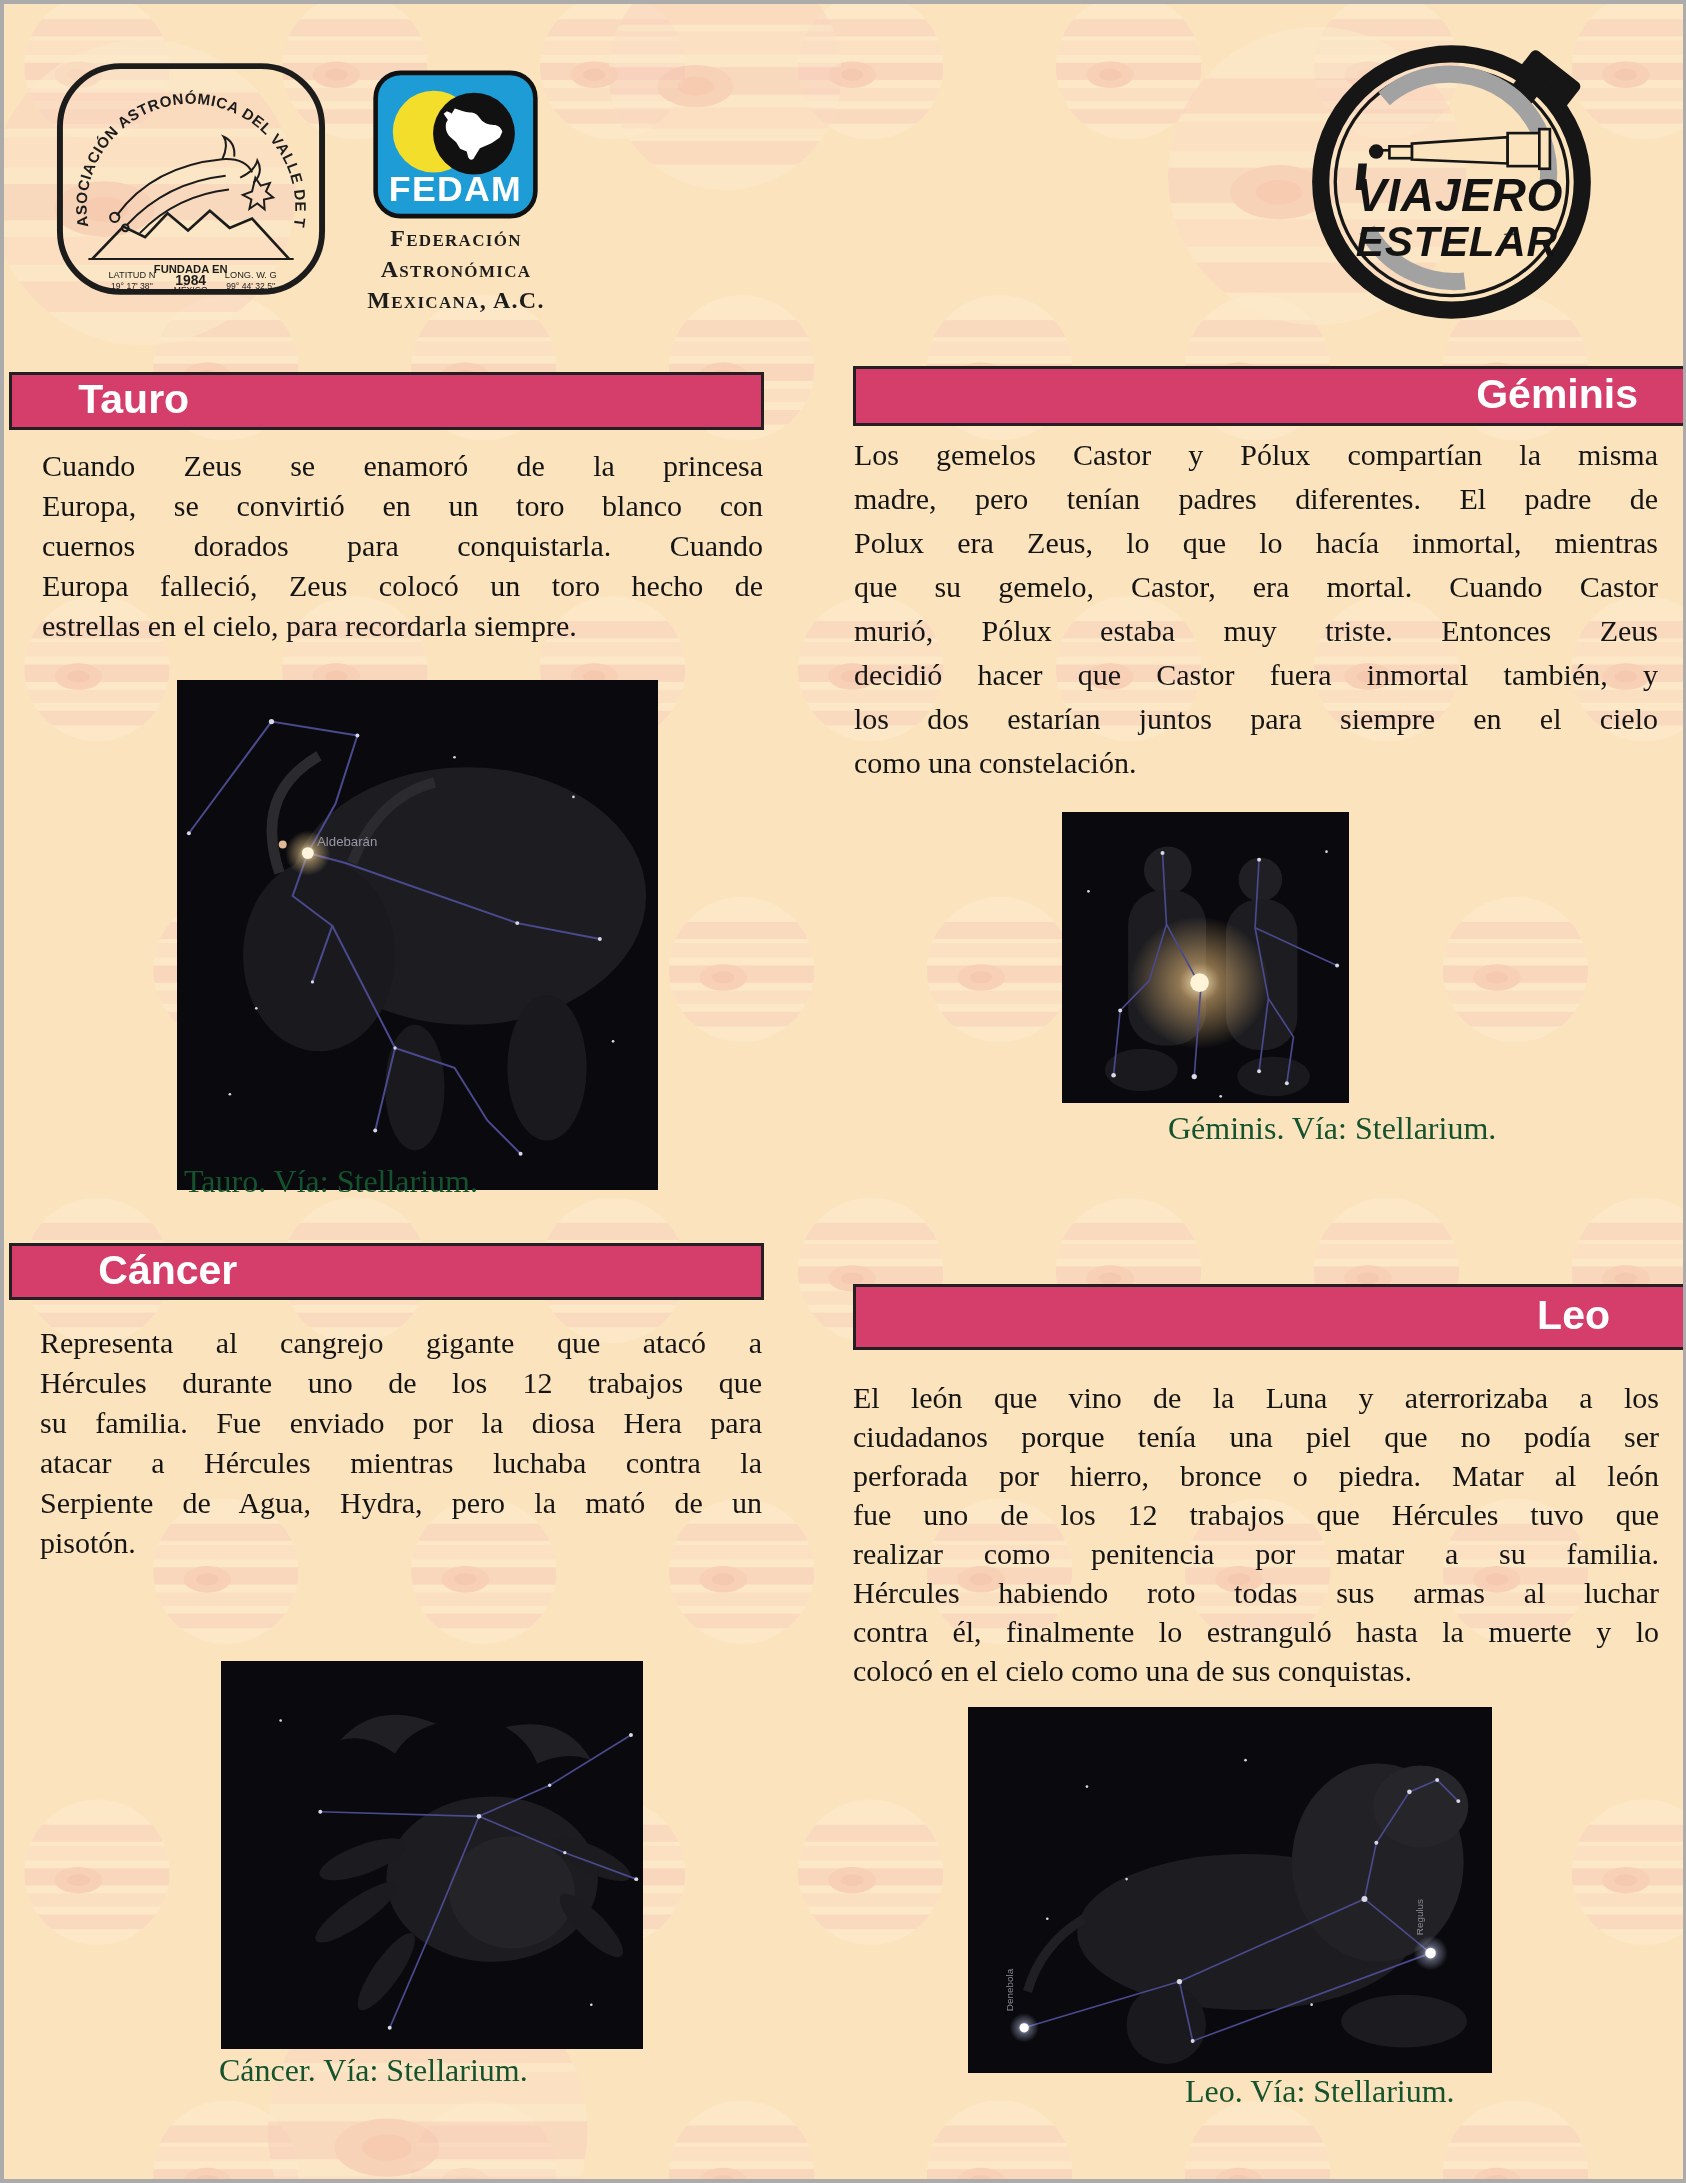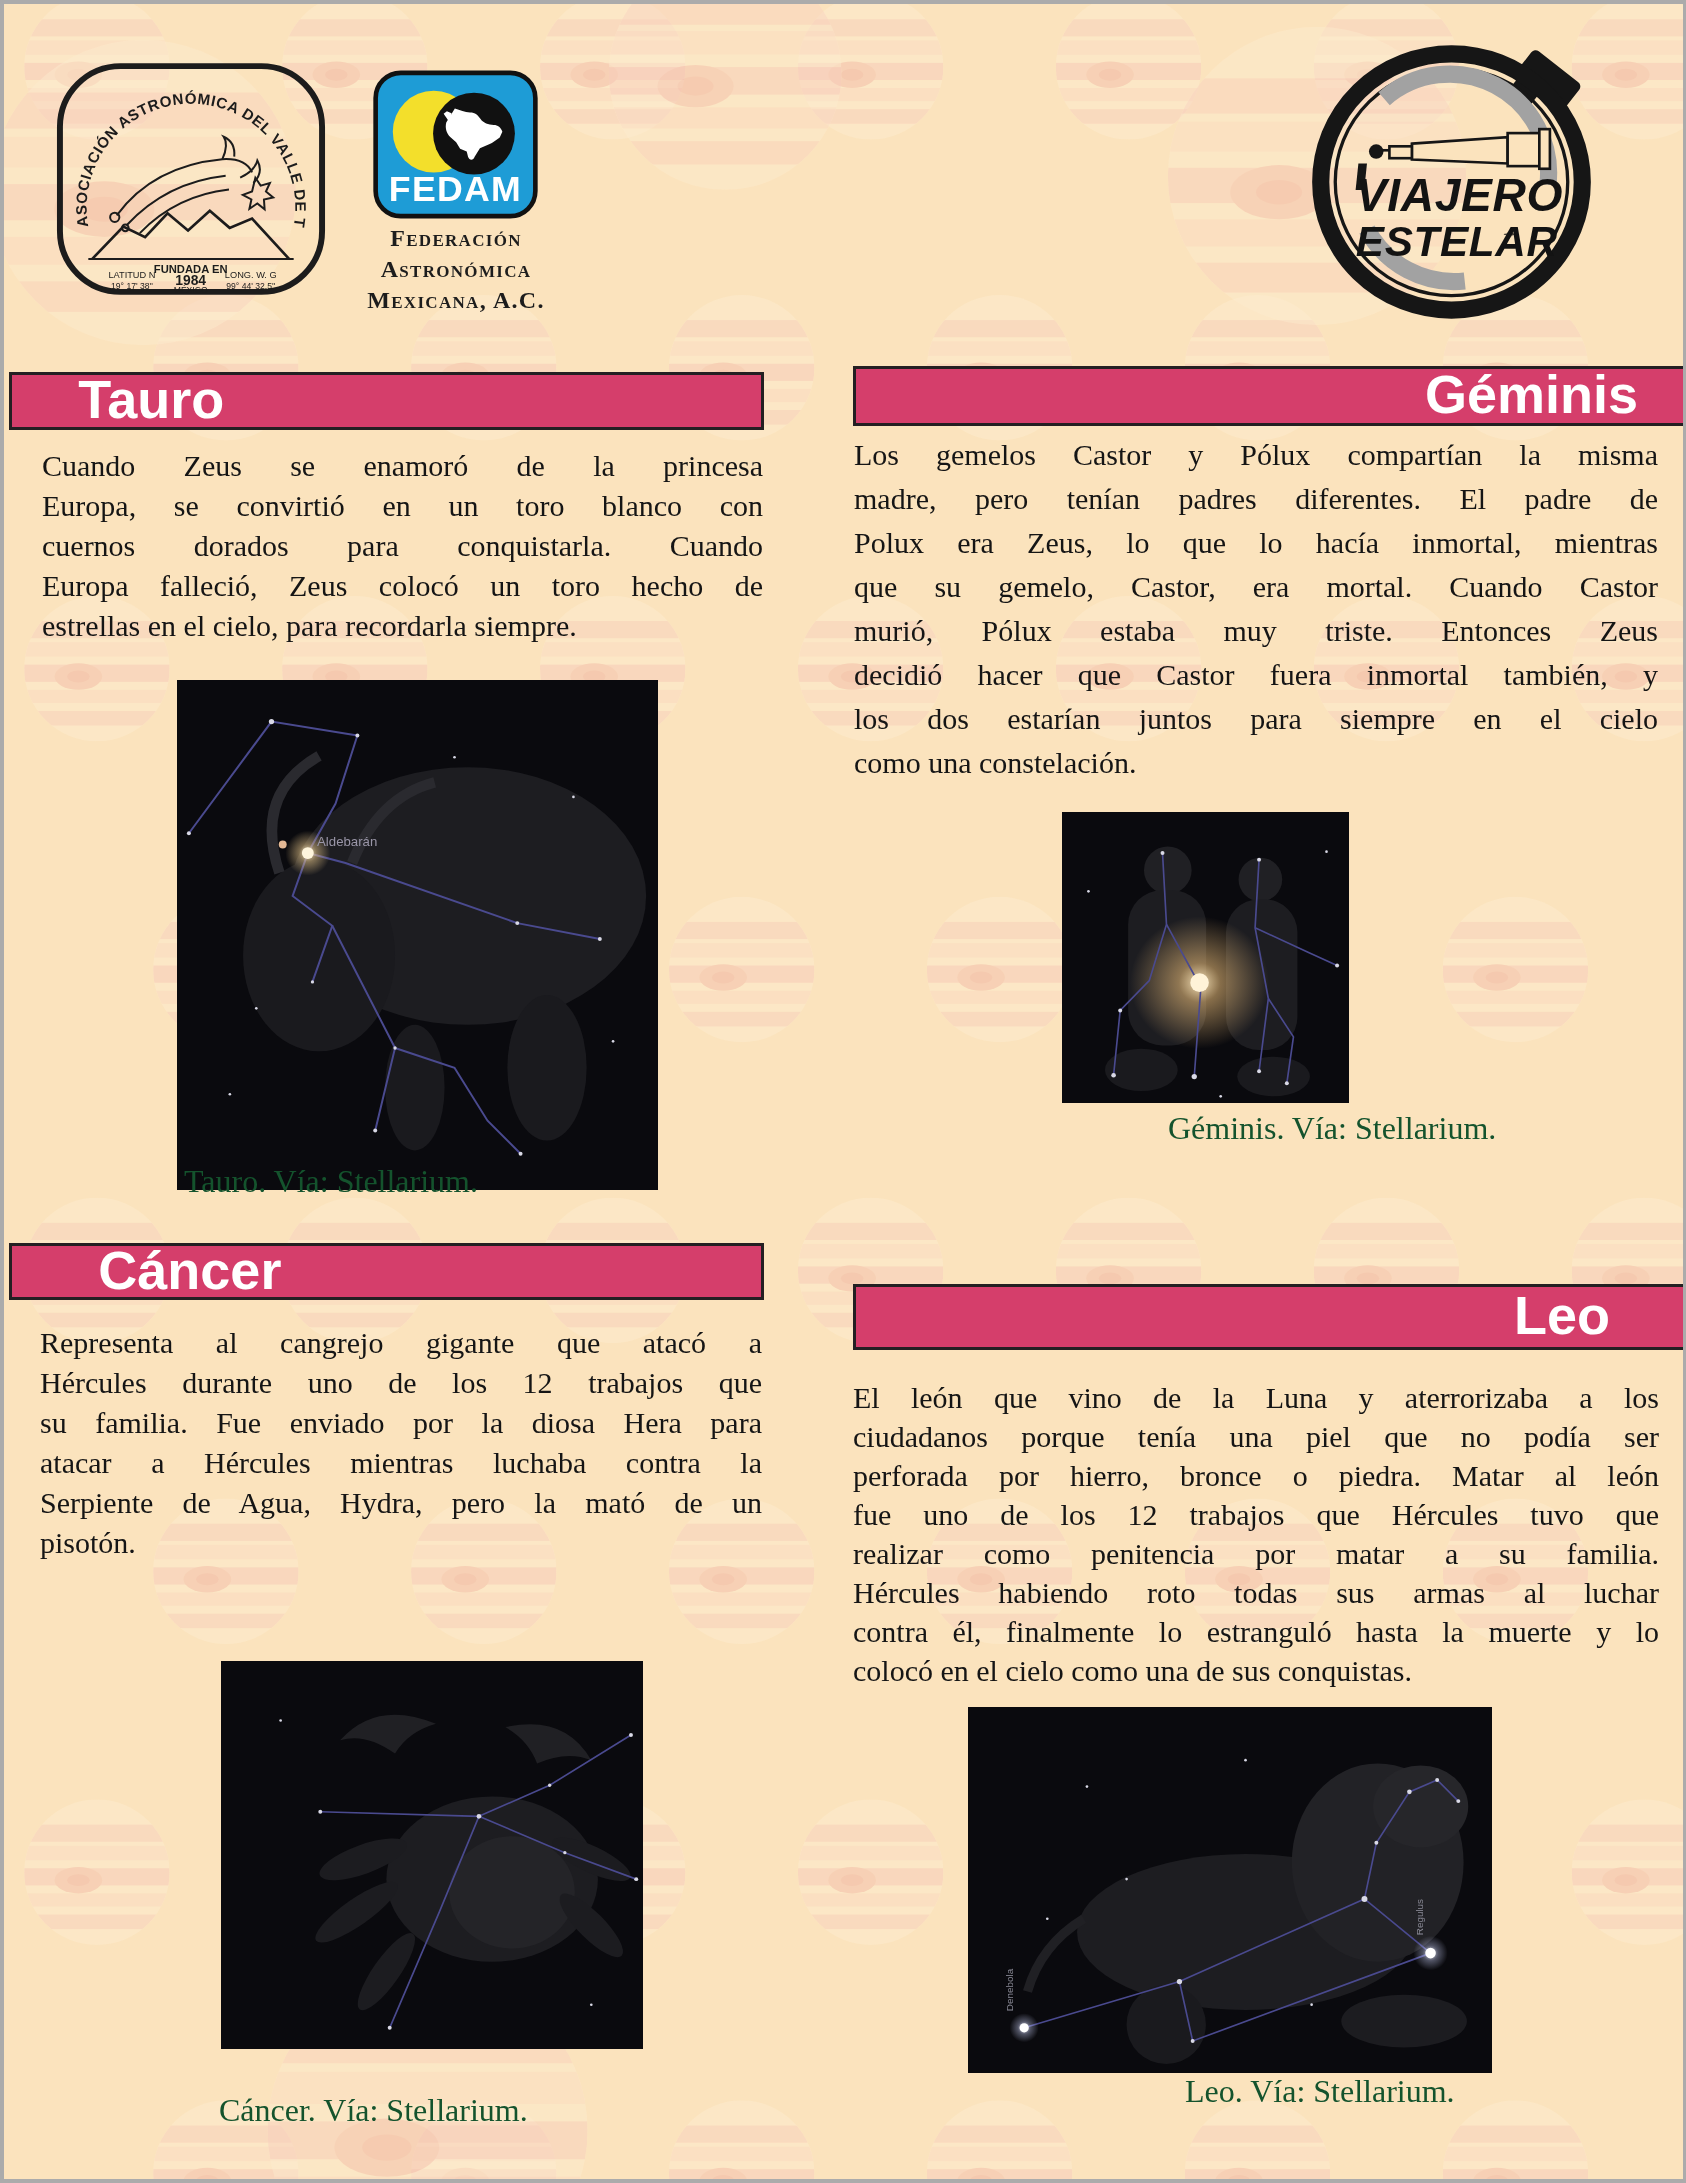--- a/index.html
+++ b/index.html
@@ -27,21 +27,21 @@
 
   
   .bar{
     position:absolute;
     background:#d53e6b;
     border:3.3px solid #241f22;
     box-sizing:border-box;
     color:#ffffff;
     font-family:"Liberation Sans", sans-serif;
     font-weight:bold;
-    font-size:54px;
+    font-size:41px;
   }
   .bar span{position:relative;top:50%;transform:translateY(-54%);display:block;}
   #bar-tauro  {left:5.3px;   top:368px;  width:755px;height:58px;}
   #bar-geminis{left:849px;top:362px;  width:862px;height:60px;}
   #bar-cancer {left:5.3px;   top:1239px; width:755px;height:57px;padding-left:20px;}
   #bar-leo    {left:849px;top:1280px; width:834px;height:66px;}
   .bar.left  span{text-align:left;  padding-left:66px;}
   .bar.right span{text-align:right; padding-right:74px;}
 
   
@@ -57,21 +57,21 @@
   .fig{position:absolute;background:#0a0a0e;}
   #fig-tauro  {left:173px; top:676px;width:481px;height:510px;}
   #fig-geminis{left:1058px;top:808px;width:287px;height:291px;}
   #fig-cancer {left:217px; top:1657px;width:422px;height:388px;}
   #fig-leo    {left:964px;top:1703px;width:524px;height:366px;}
   .fig svg{display:block;width:100%;height:100%;}
 
   .caption{position:absolute;font-size:32px;color:#14532d;white-space:nowrap;text-align:center;}
   #cap-tauro  {left:180px; top:1159px;}
   #cap-geminis{left:1164px;top:1106px;}
-  #cap-cancer {left:215px; top:2048px;margin-top:40px;}
+  #cap-cancer {left:215px; top:2048px;}
   #cap-leo    {left:1181px;top:2069px;}
 </style>
 </head>
 <body>
 
 <div class="page">
 
   <svg class="bg-layer" id="bg-pattern" viewBox="0 0 2550 3301" xmlns="http://www.w3.org/2000/svg">
     <defs>
       <clipPath id="jup-clip">

